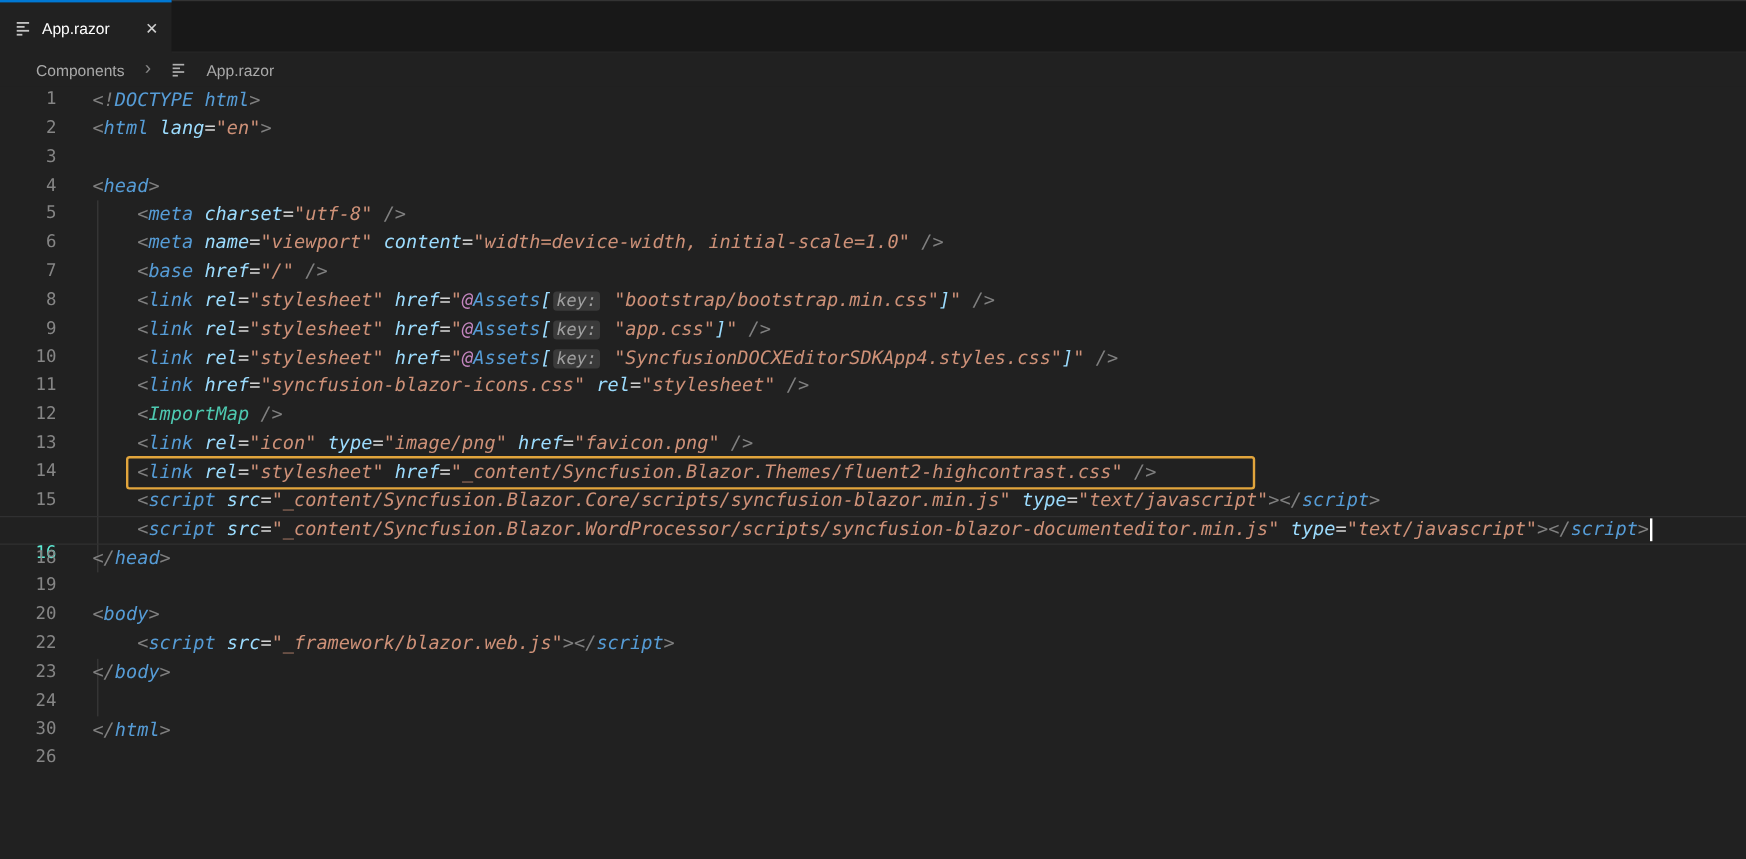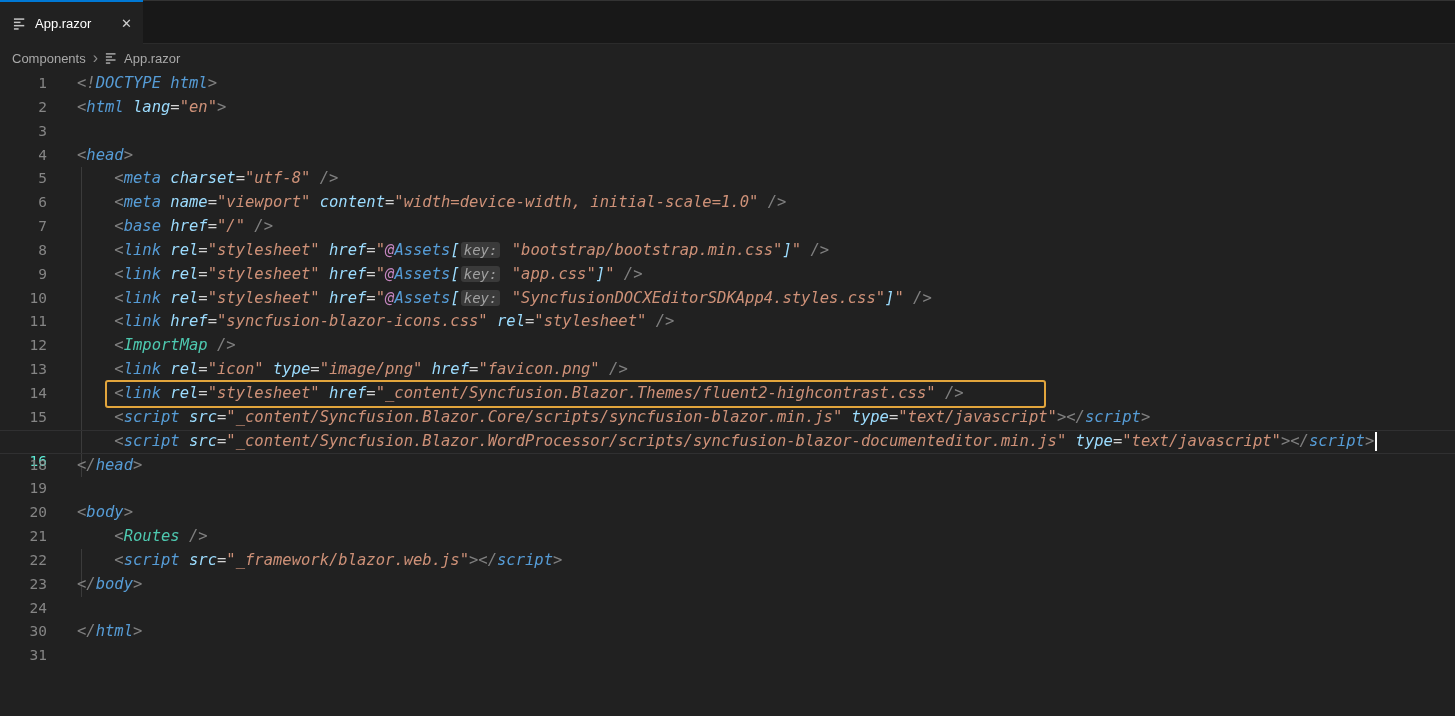--- a/index.html
+++ b/index.html
@@ -31,21 +31,21 @@
   .file-icon { display: inline-flex; align-items: center; }
   .tab-label { flex: 1; white-space: nowrap; }
   .tab-close {
     color: #cfcfcf; font-size: 13px; line-height: 1;
     padding: 2px 3px; border-radius: 4px; cursor: pointer;
   }
 
   
   .breadcrumb {
     height: 28px; display: flex; align-items: center;
-    padding-left: 12px; gap: 5px;
+    padding-left: 30px; gap: 15px;
     color: #a9a9a9; font-size: 13px; background: #212121;
   }
   .breadcrumb .crumb { cursor: pointer; }
   .breadcrumb .chev { color: #8a8a8a; font-size: 16px; line-height: 1; margin: 0 2px; }
 
   
   .editor {
     position: relative;
     font-family: "DejaVu Sans Mono", "Liberation Mono", monospace;
     font-size: 15.5px;
@@ -145,20 +145,19 @@
       <div class="row"><span class="gutter">10</span><span class="code"><span class="tk-w">    </span><span class="tk-p">&lt;</span><span class="tk-t">link</span><span class="tk-w"> </span><span class="tk-a">rel</span><span class="tk-e">=</span><span class="tk-s">"stylesheet"</span><span class="tk-w"> </span><span class="tk-a">href</span><span class="tk-e">=</span><span class="tk-s">"</span><span class="tk-r">@</span><span class="tk-t">Assets</span><span class="tk-b">[</span><span class="tk-i">key:</span><span class="tk-w"> </span><span class="tk-s">"SyncfusionDOCXEditorSDKApp4.styles.css"</span><span class="tk-b">]</span><span class="tk-s">"</span><span class="tk-w"> </span><span class="tk-p">/&gt;</span></span></div>
       <div class="row"><span class="gutter">11</span><span class="code"><span class="tk-w">    </span><span class="tk-p">&lt;</span><span class="tk-t">link</span><span class="tk-w"> </span><span class="tk-a">href</span><span class="tk-e">=</span><span class="tk-s">"syncfusion-blazor-icons.css"</span><span class="tk-w"> </span><span class="tk-a">rel</span><span class="tk-e">=</span><span class="tk-s">"stylesheet"</span><span class="tk-w"> </span><span class="tk-p">/&gt;</span></span></div>
       <div class="row"><span class="gutter">12</span><span class="code"><span class="tk-w">    </span><span class="tk-p">&lt;</span><span class="tk-c">ImportMap</span><span class="tk-w"> </span><span class="tk-p">/&gt;</span></span></div>
       <div class="row"><span class="gutter">13</span><span class="code"><span class="tk-w">    </span><span class="tk-p">&lt;</span><span class="tk-t">link</span><span class="tk-w"> </span><span class="tk-a">rel</span><span class="tk-e">=</span><span class="tk-s">"icon"</span><span class="tk-w"> </span><span class="tk-a">type</span><span class="tk-e">=</span><span class="tk-s">"image/png"</span><span class="tk-w"> </span><span class="tk-a">href</span><span class="tk-e">=</span><span class="tk-s">"favicon.png"</span><span class="tk-w"> </span><span class="tk-p">/&gt;</span></span></div>
       <div class="row"><span class="gutter">14</span><span class="code"><span class="tk-w">    </span><span class="tk-p">&lt;</span><span class="tk-t">link</span><span class="tk-w"> </span><span class="tk-a">rel</span><span class="tk-e">=</span><span class="tk-s">"stylesheet"</span><span class="tk-w"> </span><span class="tk-a">href</span><span class="tk-e">=</span><span class="tk-s">"_content/Syncfusion.Blazor.Themes/fluent2-highcontrast.css"</span><span class="tk-w"> </span><span class="tk-p">/&gt;</span></span><div class="hl-box"></div></div>
       <div class="row"><span class="gutter">15</span><span class="code"><span class="tk-w">    </span><span class="tk-p">&lt;</span><span class="tk-t">script</span><span class="tk-w"> </span><span class="tk-a">src</span><span class="tk-e">=</span><span class="tk-s">"_content/Syncfusion.Blazor.Core/scripts/syncfusion-blazor.min.js"</span><span class="tk-w"> </span><span class="tk-a">type</span><span class="tk-e">=</span><span class="tk-s">"text/javascript"</span><span class="tk-p">&gt;&lt;/</span><span class="tk-t">script</span><span class="tk-p">&gt;</span></span></div>
       <div class="row active"><span class="gutter">16</span><span class="code"><span class="tk-w">    </span><span class="tk-p">&lt;</span><span class="tk-t">script</span><span class="tk-w"> </span><span class="tk-a">src</span><span class="tk-e">=</span><span class="tk-s">"_content/Syncfusion.Blazor.WordProcessor/scripts/syncfusion-blazor-documenteditor.min.js"</span><span class="tk-w"> </span><span class="tk-a">type</span><span class="tk-e">=</span><span class="tk-s">"text/javascript"</span><span class="tk-p">&gt;&lt;/</span><span class="tk-t">script</span><span class="tk-p">&gt;</span><span class="cursor"></span></span></div>
       <div class="row"><span class="gutter">18</span><span class="code"><span class="tk-p">&lt;/</span><span class="tk-t">head</span><span class="tk-p">&gt;</span></span></div>
       <div class="row"><span class="gutter">19</span><span class="code"></span></div>
       <div class="row"><span class="gutter">20</span><span class="code"><span class="tk-p">&lt;</span><span class="tk-t">body</span><span class="tk-p">&gt;</span></span></div>
-      <div class="row"><span class="gutter">21</span><span class="code"><span class="tk-w">    </span><span class="tk-p">&lt;</span><span class="tk-c">Routes</span><span class="tk-w"> </span><span class="tk-p">/&gt;</span></span></div>
       <div class="row"><span class="gutter">22</span><span class="code"><span class="tk-w">    </span><span class="tk-p">&lt;</span><span class="tk-t">script</span><span class="tk-w"> </span><span class="tk-a">src</span><span class="tk-e">=</span><span class="tk-s">"_framework/blazor.web.js"</span><span class="tk-p">&gt;&lt;/</span><span class="tk-t">script</span><span class="tk-p">&gt;</span></span></div>
       <div class="row"><span class="gutter">23</span><span class="code"><span class="tk-p">&lt;/</span><span class="tk-t">body</span><span class="tk-p">&gt;</span></span></div>
       <div class="row"><span class="gutter">24</span><span class="code"></span></div>
       <div class="row"><span class="gutter">30</span><span class="code"><span class="tk-p">&lt;/</span><span class="tk-t">html</span><span class="tk-p">&gt;</span></span></div>
-      <div class="row"><span class="gutter">31</span><span class="code"></span></div>
+      <div class="row"><span class="gutter">26</span><span class="code"></span></div>
     </div>
 </div>
 
 </body></html>

